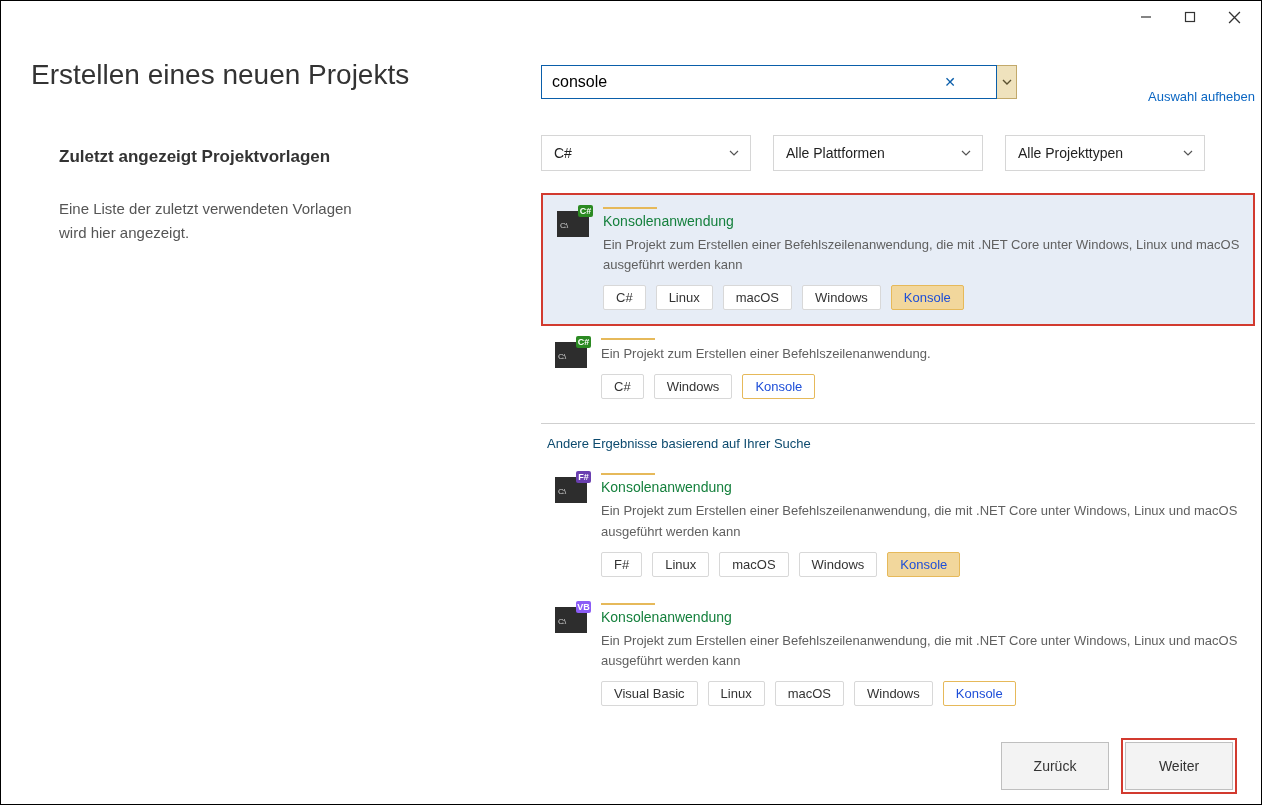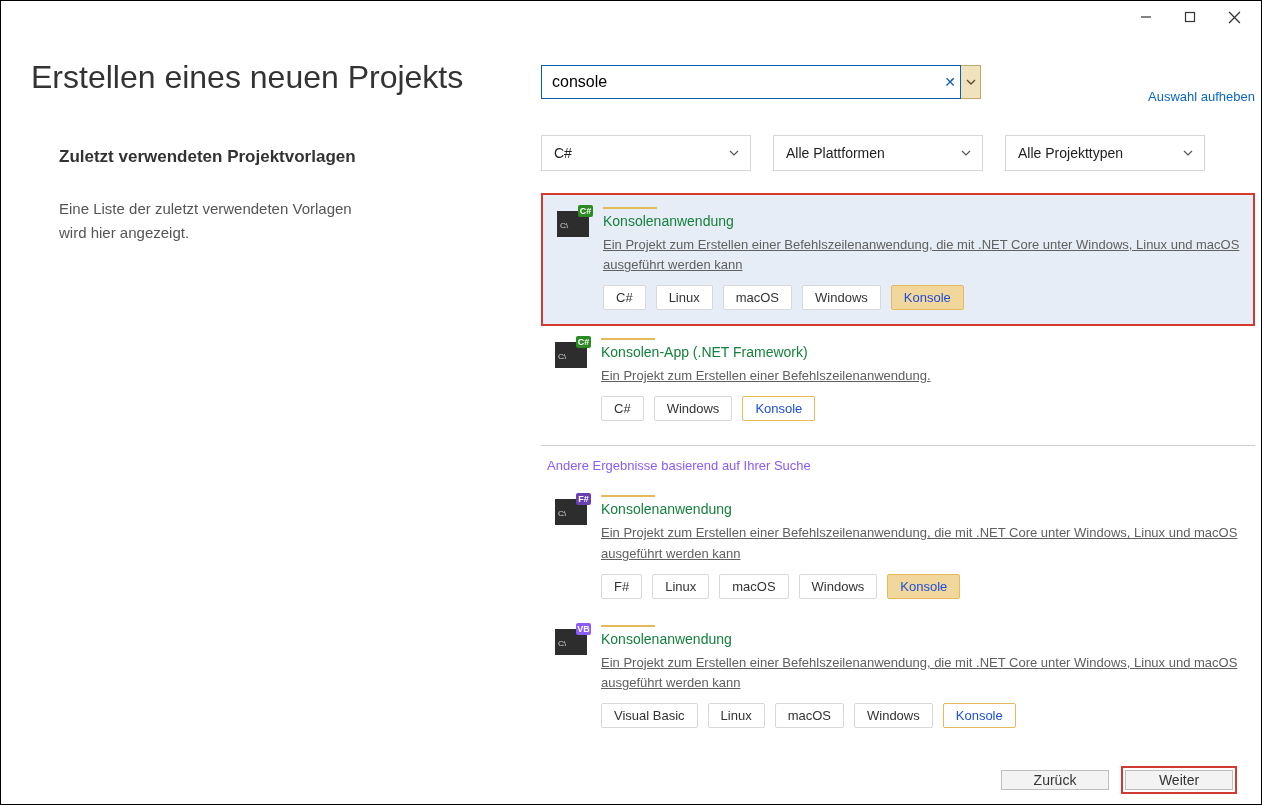--- a/index.html
+++ b/index.html
@@ -24,21 +24,21 @@
   .titlebar .win-btn {
     width: 26px; height: 20px;
     display: flex; align-items: center; justify-content: center;
     cursor: pointer;
   }
   .titlebar svg { stroke: #333; stroke-width: 1.2; fill: none; }
 
   .page-title {
     position: absolute;
     left: 30px; top: 58px;
-    font-size: 32px;
+    font-size: 28px;
     font-weight: 400;
     color: #333;
   }
   .recent-title {
     position: absolute;
     left: 58px; top: 146px;
     font-size: 17px;
     color: #333;
   }
   .recent-desc {
@@ -51,21 +51,21 @@
   }
 
   
   .search-wrap {
     position: absolute;
     left: 540px; top: 64px;
     display: flex;
     align-items: stretch;
   }
   .search-input {
-    width: 420px;
+    width: 456px;
     height: 34px;
     border: 1px solid #0a5eaa;
     padding: 4px 38px 4px 10px;
     font-size: 16px;
     outline: none;
   }
   .search-clear {
     position: absolute;
     left: 398px; top: 0;
     height: 34px; width: 22px;
@@ -160,21 +160,20 @@
   .tmpl-name {
     color: #15803d;
     font-size: 14px;
     margin-bottom: 6px;
   }
   .tmpl-desc {
     color: #606060;
     font-size: 13px;
     line-height: 1.55;
     margin-bottom: 10px;
-    text-decoration: underline;
   }
   .tag-row { display: flex; gap: 10px; flex-wrap: wrap; }
   .tag {
     border: 1px solid #d8d8d8;
     background: #fff;
     padding: 4px 12px;
     font-size: 13px;
     color: #333;
     border-radius: 2px;
   }
@@ -183,33 +182,33 @@
     color: #1d4ed8;
   }
   .tag.hl.fill {
     background: #f2d79c;
   }
 
   .divider {
     height: 1px; background: #cfcfcf; margin: 10px 0 6px 0;
   }
   .other-label {
-    color: #8b5cf6;
+    color: #0c4a6e;
     font-size: 13px;
     margin: 12px 0 10px 6px;
   }
 
   
   .footer {
     position: absolute;
     right: 28px; bottom: 14px;
     display: flex; gap: 16px;
   }
   .btn {
-    width: 108px; height: 20px;
+    width: 108px; height: 48px;
     border: 1px solid #bfbfbf;
     background: #f3f3f3;
     display: flex; align-items: center; justify-content: center;
     font-size: 14px;
     color: #333;
     cursor: pointer;
   }
   .btn.primary {
     outline: 2px solid #d23a2f;
     outline-offset: 2px;
@@ -231,21 +230,21 @@
   </div>
   <div class="win-btn">
     <svg width="13" height="13" viewBox="0 0 12 12">
         <path d="M1 1 L11 11 M11 1 L1 11"></path>
       </svg>
   </div>
 </div>
 
 <h1 class="page-title">Erstellen eines neuen Projekts</h1>
 
-<h2 class="recent-title">Zuletzt verwendeten Projektvorlagen</h2>
+<h2 class="recent-title">Zuletzt angezeigt Projektvorlagen</h2>
 <p class="recent-desc">Eine Liste der zuletzt verwendeten Vorlagen wird hier angezeigt.</p>
 
 <div class="search-wrap">
   <input class="search-input" type="text" value="console" style="">
   <div class="search-clear">✕</div>
   <div class="search-dd">
     <svg width="10" height="8" viewBox="0 0 10 8">
         <path d="M1 2 L5 6 L9 2"></path>
       </svg>
   </div>
@@ -295,21 +294,20 @@
     </div>
   </div>
 
   <div class="tmpl">
     <div class="tmpl-icon">
       <span class="arrow">C:\</span>
       <span class="badge badge-cs">C#</span>
     </div>
     <div class="tmpl-body">
       <div class="tmpl-top-rule"></div>
-      <div class="tmpl-name">Konsolen-App (.NET Framework)</div>
       <div class="tmpl-desc">Ein Projekt zum Erstellen einer Befehlszeilenanwendung.</div>
       <div class="tag-row">
         <span class="tag">C#</span>
         <span class="tag">Windows</span>
         <span class="tag hl">Konsole</span>
       </div>
     </div>
   </div>
 
   <div class="divider"></div>

